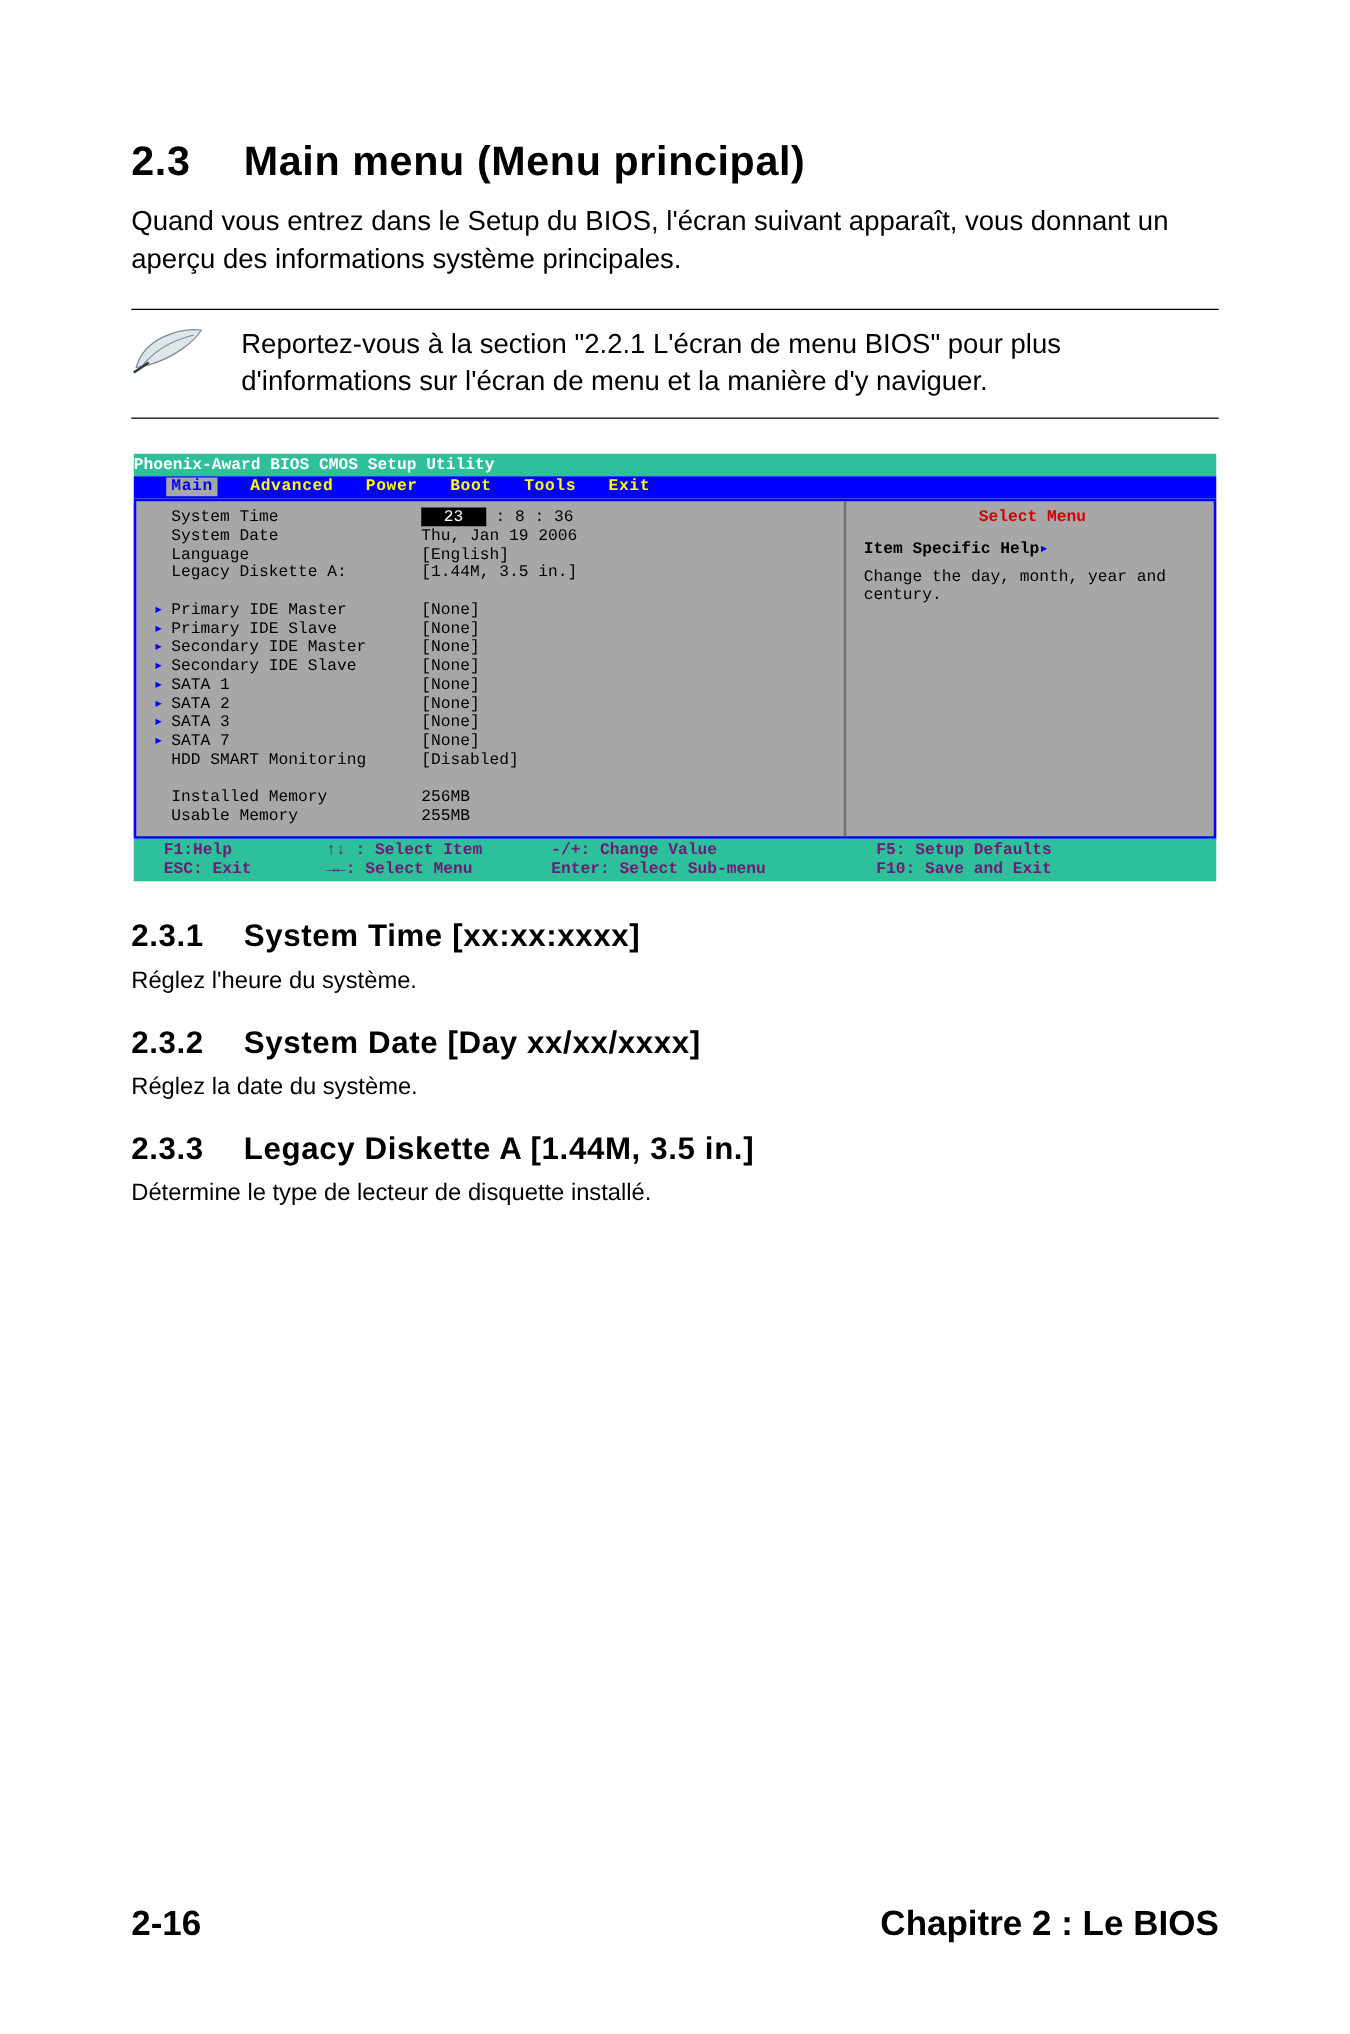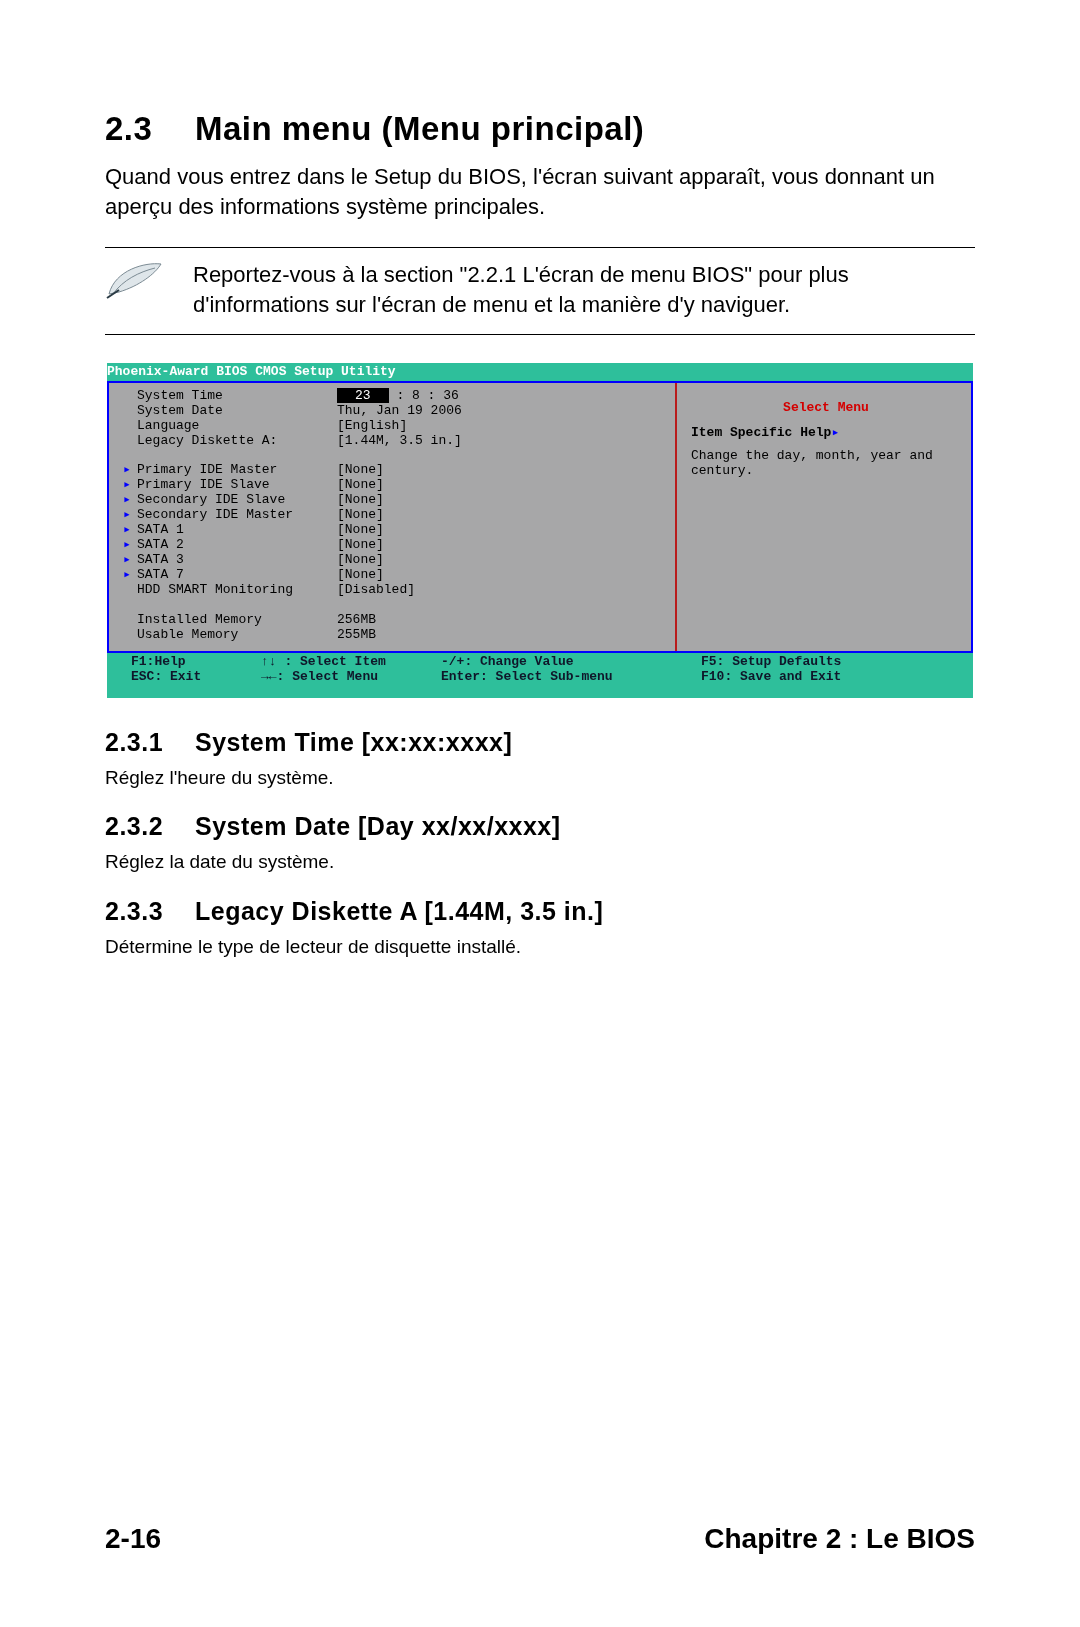--- a/index.html
+++ b/index.html
@@ -77,35 +77,35 @@
     flex:1 1 auto;
     padding:6px 4px 8px 14px;
   }
   .bios-row{white-space:pre;}
   .bios-row .ar{color:#0000ff;display:inline-block;width:14px;}
   .bios-row .label{display:inline-block;width:200px;}
   .bios-row .val{}
   .bios-row .sel{background:#000;color:#fff;padding:0 18px;}
   .bios-right{
     flex:0 0 270px;
-    border-left:2px solid #b91c1c;
-    padding:18px 10px 6px 14px;
+    border-left:2px solid #737373;
+    padding:6px 10px 6px 14px;
   }
   .bios-right .select-menu{
     color:#d40000;
     text-align:center;
     font-weight:bold;
     margin-bottom:10px;
   }
   .bios-right .ish{font-weight:bold;}
   .bios-right .ar-r{color:#0000ff;}
   .bios-foot{
     background:#2EBF9B;
-    color:#0f172a;
-    padding:2px 10px 13px 24px;
+    color:#701a75;
+    padding:2px 10px 3px 24px;
     font-weight:bold;
     font-size:13px;
     display:grid;
     grid-template-columns: 130px 180px 260px 1fr;
     row-gap:0;
     font-family:Liberation Mono, monospace;
   }
   
   h2.sub{
     font-size:25px;
@@ -143,31 +143,32 @@
   <svg class="feather" viewBox="0 0 60 40">
     <path d="M4 34 C10 10 40 2 56 4 C50 14 34 26 14 32 Z" fill="#dfe6ea" stroke="#7b8a93" stroke-width="1"></path>
     <path d="M8 34 C18 20 34 12 50 8" fill="none" stroke="#7b8a93" stroke-width="1"></path>
     <path d="M2 38 L14 30" stroke="#2a3a44" stroke-width="2" fill="none"></path>
   </svg>
   <div class="note-text">Reportez-vous à la section "2.2.1 L'écran de menu BIOS" pour plus d'informations sur l'écran de menu et la manière d'y naviguer.</div>
 </div>
 
 <div class="bios">
   <div class="bios-title">Phoenix-Award BIOS CMOS Setup Utility</div>
+  <div class="bios-menu" id="bios-tabs"><span class="tab active">Main</span><span class="tab">Advanced</span><span class="tab">Power</span><span class="tab">Boot</span><span class="tab">Tools</span><span class="tab">Exit</span></div>
   <div class="bios-body">
     <div class="bios-left" id="bios-rows">
         <div class="bios-row"><span class="ar"></span><span class="label">System Time</span><span class="sel">23</span><span> : 8 : 36</span></div>
         <div class="bios-row"><span class="ar"></span><span class="label">System Date</span><span class="val">Thu, Jan 19 2006</span></div>
         <div class="bios-row"><span class="ar"></span><span class="label">Language</span><span class="val">[English]</span></div>
         <div class="bios-row"><span class="ar"></span><span class="label">Legacy Diskette A:</span><span class="val">[1.44M, 3.5 in.]</span></div>
         <div class="bios-row">&nbsp;</div>
         <div class="bios-row"><span class="ar">▸</span><span class="label">Primary IDE Master</span><span class="val">[None]</span></div>
         <div class="bios-row"><span class="ar">▸</span><span class="label">Primary IDE Slave</span><span class="val">[None]</span></div>
+        <div class="bios-row"><span class="ar">▸</span><span class="label">Secondary IDE Master</span><span class="val">[None]</span></div>
         <div class="bios-row"><span class="ar">▸</span><span class="label">Secondary IDE Slave</span><span class="val">[None]</span></div>
-        <div class="bios-row"><span class="ar">▸</span><span class="label">Secondary IDE Master</span><span class="val">[None]</span></div>
         <div class="bios-row"><span class="ar">▸</span><span class="label">SATA 1</span><span class="val">[None]</span></div>
         <div class="bios-row"><span class="ar">▸</span><span class="label">SATA 2</span><span class="val">[None]</span></div>
         <div class="bios-row"><span class="ar">▸</span><span class="label">SATA 3</span><span class="val">[None]</span></div>
         <div class="bios-row"><span class="ar">▸</span><span class="label">SATA 7</span><span class="val">[None]</span></div>
         <div class="bios-row"><span class="ar"></span><span class="label">HDD SMART Monitoring</span><span class="val">[Disabled]</span></div>
         <div class="bios-row">&nbsp;</div>
         <div class="bios-row"><span class="ar"></span><span class="label">Installed Memory</span><span class="val">256MB</span></div>
         <div class="bios-row"><span class="ar"></span><span class="label">Usable Memory</span><span class="val">255MB</span></div>
       </div>
     <div class="bios-right">

